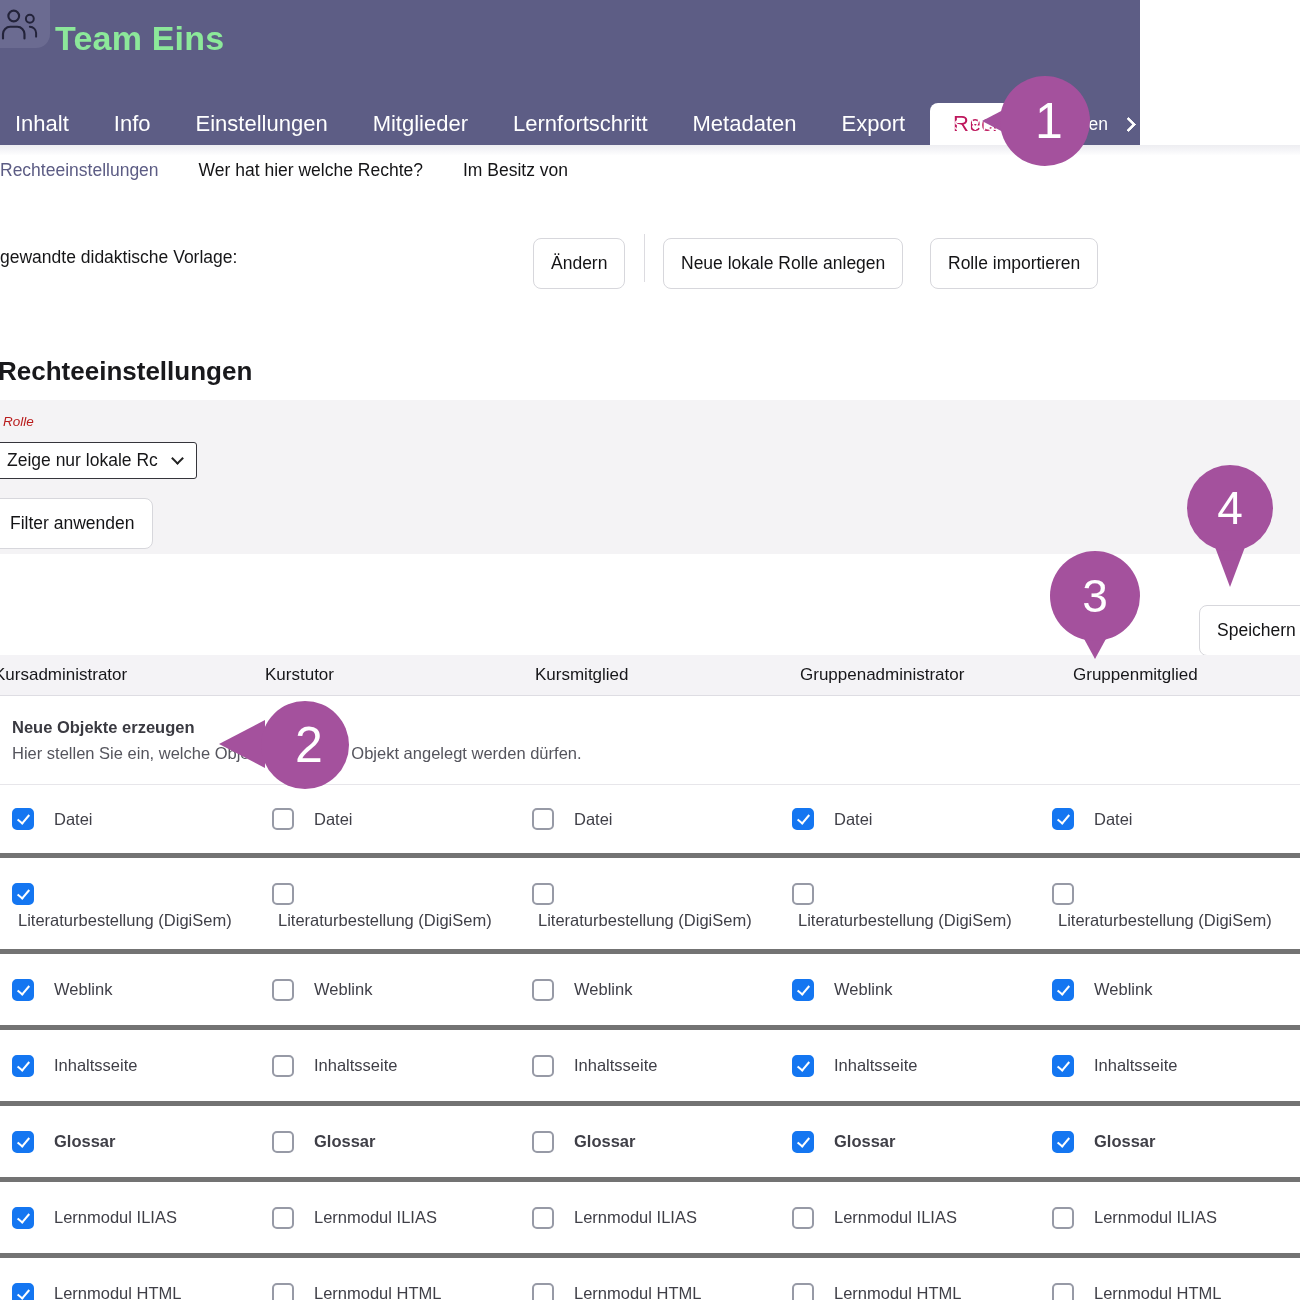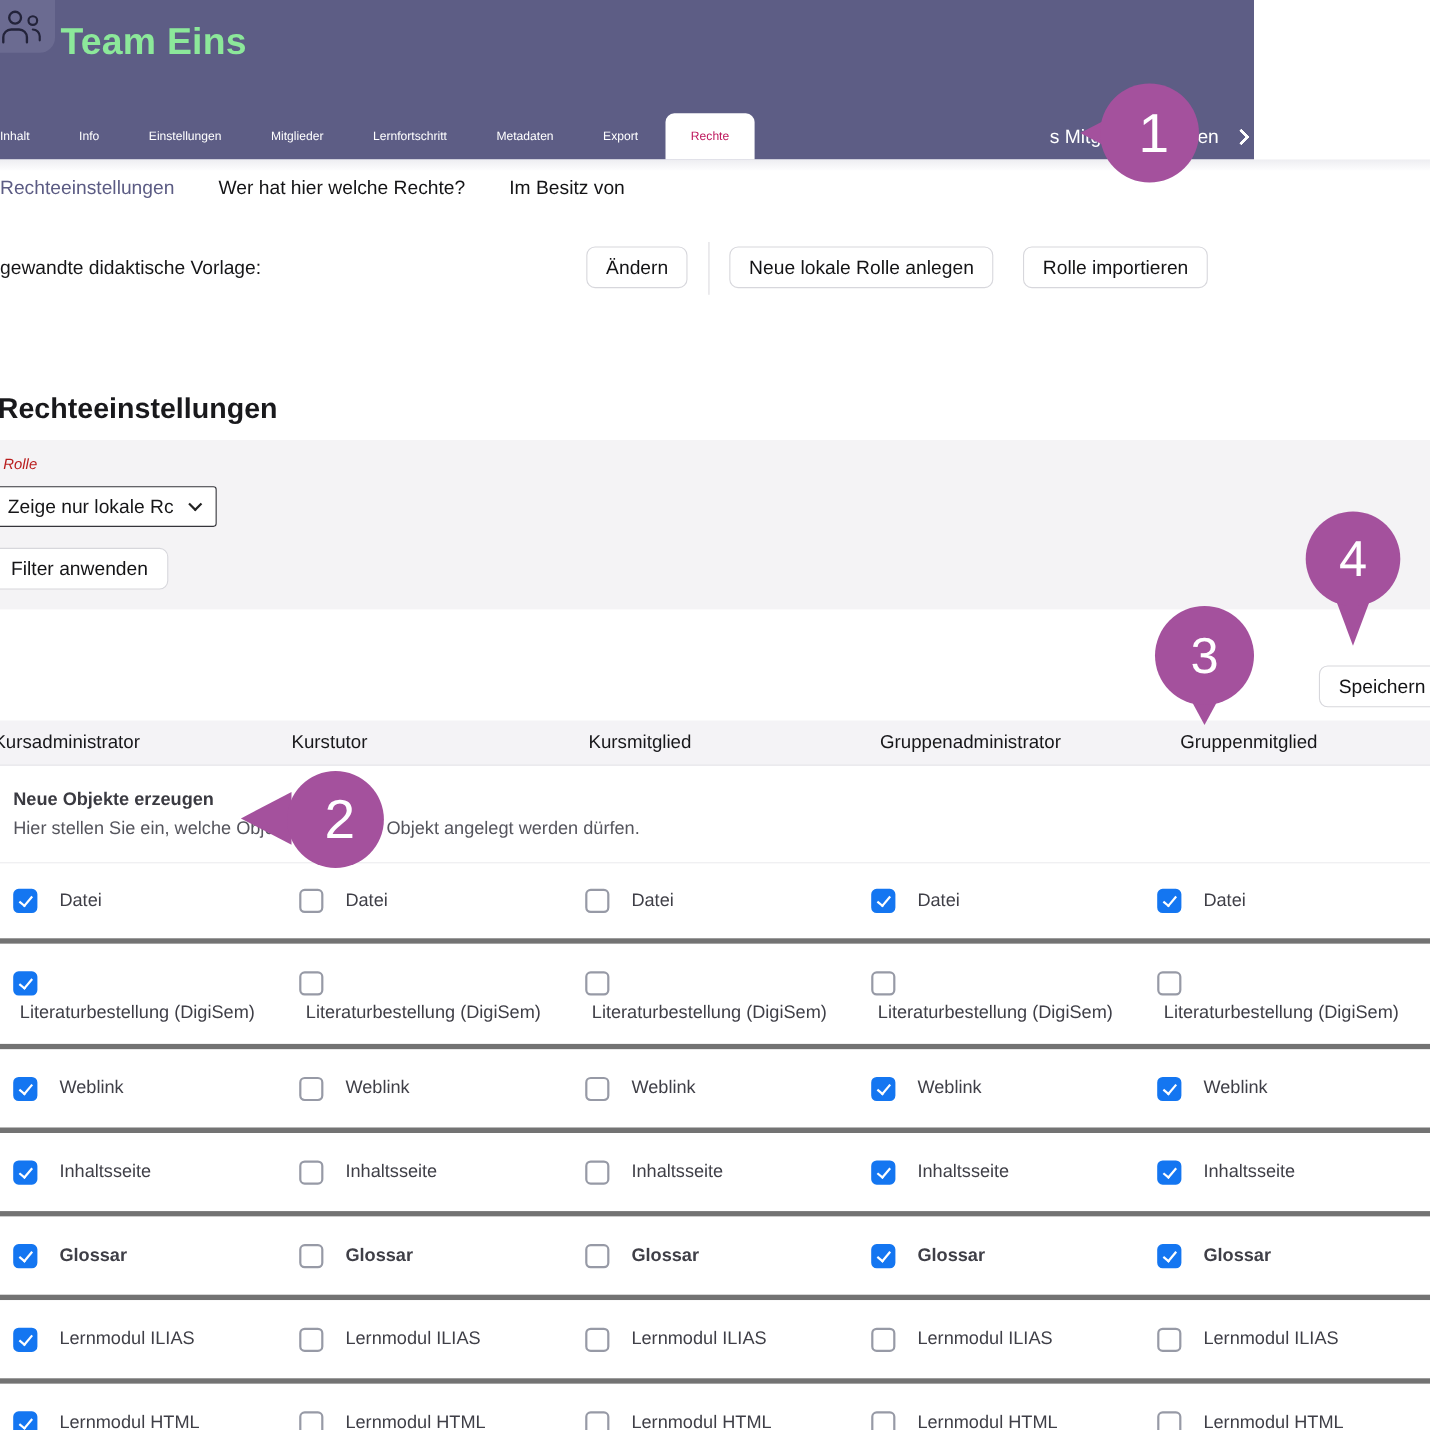--- a/index.html
+++ b/index.html
@@ -6,37 +6,37 @@
   html,body { background:#fff; }
   #root {
     position:relative; width:1300px; height:1300px; overflow:hidden;
     font-family:"Liberation Sans", sans-serif; background:#fff; color:#161618;
   }
   
   .header { position:absolute; left:0; top:0; width:1140px; height:145px; background:#5d5d85; }
   .logo-box { position:absolute; left:-16px; top:-14px; width:66px; height:62px; background:#6b6b91; border-radius:14px; }
   .logo-box svg { position:absolute; left:16px; top:22px; }
   .app-title { position:absolute; left:55px; top:19px; font-size:34px; font-weight:bold; color:#8ce89a; letter-spacing:.2px; }
-  .tabbar { position:absolute; left:0; top:103px; height:42px; display:flex; align-items:center; gap:45px; font-size:11px; color:#fff; }
+  .tabbar { position:absolute; left:15px; top:103px; height:42px; display:flex; align-items:center; gap:45px; font-size:22px; color:#fff; }
   .tab { cursor:pointer; white-space:nowrap; }
   .tab.active { background:#fff; color:#be185d; height:42px; display:flex; align-items:center; padding:12px 23px; border-radius:8px 8px 0 0; margin-left:-20px; }
   .tab-overflow { position:absolute; right:6px; top:103px; height:42px; display:flex; align-items:center; gap:15px; color:#fff; font-size:17.5px; }
   .chev-right { width:11px; height:11px; border-top:3.5px solid #fff; border-right:3.5px solid #fff; transform:rotate(45deg); border-radius:1px; margin-top:1px; }
   .header-fade { position:absolute; left:0; top:145px; width:1300px; height:10px; background:linear-gradient(#ededf1,#fdfdfe); }
   
   .subtabs { position:absolute; left:0; top:160px; display:flex; gap:40px; font-size:17.5px; color:#141416; }
   .subtab { cursor:pointer; white-space:nowrap; }
   .subtab.active { color:#5c5c84; }
   
-  .tpl-row { position:absolute; left:0; top:222px; width:1300px; height:42px; }
+  .tpl-row { position:absolute; left:0; top:236px; width:1300px; height:42px; }
   .tpl-label { position:absolute; left:0; top:0; line-height:42px; font-size:17.5px; }
   .select { position:absolute; background:#fff; border:1.5px solid #35353b; border-radius:3px; display:flex; align-items:center; font-size:17.5px; padding:0 14px; cursor:pointer; }
   .chev-down { width:9px; height:9px; border-right:2px solid #222; border-bottom:2px solid #222; transform:rotate(45deg); margin-left:auto; margin-top:-4px; }
   .tpl-select { left:277px; top:2px; width:240px; height:38px; }
-  .btn { position:absolute; height:38px; background:#fff; border:1px solid #d7d7dc; border-radius:8px; display:inline-flex; align-items:center; padding:0 17px; font-size:17.5px; color:#141416; cursor:pointer; white-space:nowrap; }
+  .btn { position:absolute; height:51px; background:#fff; border:1px solid #d7d7dc; border-radius:8px; display:inline-flex; align-items:center; padding:0 17px; font-size:17.5px; color:#141416; cursor:pointer; white-space:nowrap; }
   .btn-aendern { left:533px; top:2px; }
   .tpl-divider { position:absolute; left:644px; top:-2px; width:1px; height:48px; background:#dcdbe0; }
   .btn-newrole { left:663px; top:2px; }
   .btn-import { left:930px; top:2px; }
   
   .perm-heading { position:absolute; left:-2px; top:356px; font-size:26px; font-weight:bold; color:#19191c; }
   .filter-panel { position:absolute; left:0; top:400px; width:1300px; height:154px; background:#f4f3f5; }
   .filter-role-label { position:absolute; left:3px; top:14px; font-size:13.5px; font-style:italic; color:#b91c1c; }
   .filter-select { left:-8px; top:42px; width:205px; height:37px; }
   .btn-apply { left:-8px; top:98px; }

